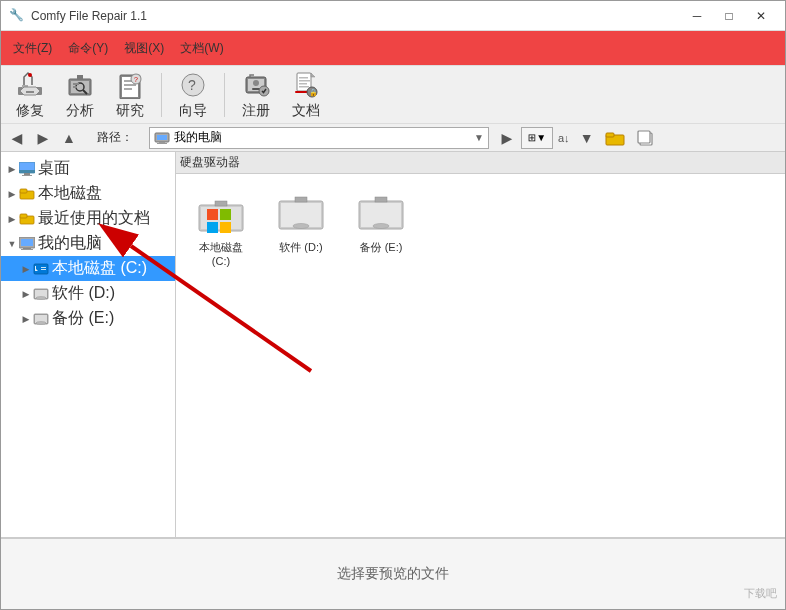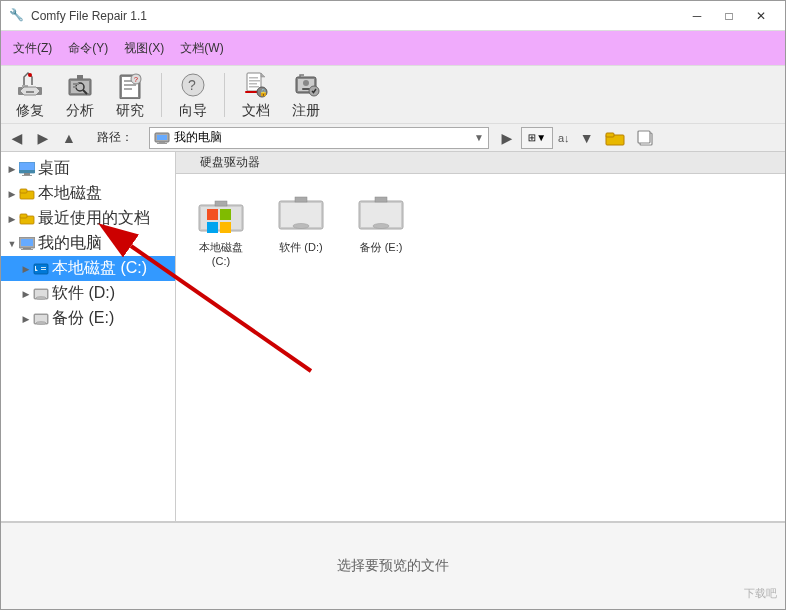--- a/index.html
+++ b/index.html
@@ -62,21 +62,21 @@
       cursor: pointer;
       font-size: 12px;
       color: #333;
       display: flex;
       align-items: center;
       justify-content: center;
     }
 
     
     .menu-bar {
-      background: #f0abfc;
+      background: #ef4444;
       height: 24px;
       display: flex;
       align-items: center;
       padding: 17px 4px;
       border-bottom: 1px solid #ddd;
     }
 
     .menu-item {
       padding: 2px 8px;
       cursor: pointer;
@@ -249,21 +249,21 @@
       flex: 1;
       background: white;
       display: flex;
       flex-direction: column;
       overflow: hidden;
     }
 
     .panel-section-label {
       background: #e8e8e8;
       border-bottom: 1px solid #ccc;
-      padding: 2px 24px;
+      padding: 2px 4px;
       font-size: 12px;
       color: #333;
       font-weight: normal;
     }
 
     .files-area {
       flex: 1;
       padding: 10px;
       display: flex;
       flex-wrap: wrap;
@@ -293,21 +293,21 @@
     .file-label {
       font-size: 11px;
       color: #333;
       text-align: center;
       margin-top: 3px;
       word-break: break-all;
     }
 
     
     .status-bar {
-      height: 88px;
+      height: 72px;
       background: #f5f5f5;
       border-top: 2px solid #ccc;
       display: flex;
       align-items: center;
       justify-content: center;
     }
 
     .status-text {
       font-size: 14px;
       color: #666;
@@ -412,52 +412,52 @@
       <div class="toolbar-icon">
         <svg width="28" height="28" viewBox="0 0 28 28">
           <circle cx="14" cy="14" r="11" fill="#ddd" stroke="#888" stroke-width="1"></circle>
           <text x="9" y="19" font-size="14" fill="#666">?</text>
         </svg>
       </div>
       <span class="toolbar-label">向导</span>
     </div>
 
     <div class="toolbar-separator"></div>
+
+    <div class="toolbar-btn">
+      <div class="toolbar-icon">
+        <svg width="28" height="28" viewBox="0 0 28 28">
+          <rect x="4" y="6" width="20" height="16" rx="2" fill="#888" stroke="#555" stroke-width="1"></rect>
+          <rect x="6" y="8" width="16" height="12" fill="#ccc"></rect>
+          <circle cx="14" cy="12" r="3" fill="#888"></circle>
+          <rect x="10" y="17" width="8" height="2" rx="1" fill="#555"></rect>
+          <path d="M8 6 L8 4 L12 4" stroke="#777" stroke-width="1.5" fill="none"></path>
+          <circle cx="22" cy="20" r="5" fill="#aaa" stroke="#666" stroke-width="1"></circle>
+          <path d="M20 20 L21.5 21.5 L24 18" stroke="#333" stroke-width="1.5" fill="none"></path>
+        </svg>
+      </div>
+      <span class="toolbar-label">注册</span>
+    </div>
 
     <div class="toolbar-btn">
       <div class="toolbar-icon">
         <svg width="28" height="28" viewBox="0 0 28 28">
           <rect x="5" y="2" width="14" height="18" rx="1" fill="#fff" stroke="#888" stroke-width="1"></rect>
           <polygon points="19,2 23,6 19,6" fill="#aaa" stroke="#888" stroke-width="0.5"></polygon>
           <rect x="7" y="6" width="9" height="1.5" fill="#bbb"></rect>
           <rect x="7" y="9" width="11" height="1.5" fill="#bbb"></rect>
           <rect x="7" y="12" width="8" height="1.5" fill="#bbb"></rect>
           <rect x="7" y="15" width="10" height="1.5" fill="#bbb"></rect>
           <rect x="3" y="20" width="16" height="2" rx="1" fill="#c00"></rect>
           <circle cx="20" cy="21" r="5" fill="#888" stroke="#555" stroke-width="1"></circle>
           <text x="17" y="24" font-size="7" fill="#fff">🔒</text>
         </svg>
       </div>
       <span class="toolbar-label">文档</span>
     </div>
-
-    <div class="toolbar-btn">
-      <div class="toolbar-icon">
-        <svg width="28" height="28" viewBox="0 0 28 28">
-          <rect x="4" y="6" width="20" height="16" rx="2" fill="#888" stroke="#555" stroke-width="1"></rect>
-          <rect x="6" y="8" width="16" height="12" fill="#ccc"></rect>
-          <circle cx="14" cy="12" r="3" fill="#888"></circle>
-          <rect x="10" y="17" width="8" height="2" rx="1" fill="#555"></rect>
-          <path d="M8 6 L8 4 L12 4" stroke="#777" stroke-width="1.5" fill="none"></path>
-          <circle cx="22" cy="20" r="5" fill="#aaa" stroke="#666" stroke-width="1"></circle>
-          <path d="M20 20 L21.5 21.5 L24 18" stroke="#333" stroke-width="1.5" fill="none"></path>
-        </svg>
-      </div>
-      <span class="toolbar-label">注册</span>
-    </div>
   </div>
 
   <div class="nav-bar">
     <button class="nav-btn">◀</button>
     <button class="nav-btn">▶</button>
     <button class="nav-btn">▲</button>
     <span class="path-label">路径：</span>
     <div class="path-select-wrapper">
       <span style="padding: 0 4px; display:flex; align-items:center;">
         <svg width="16" height="12" viewBox="0 0 16 12">

